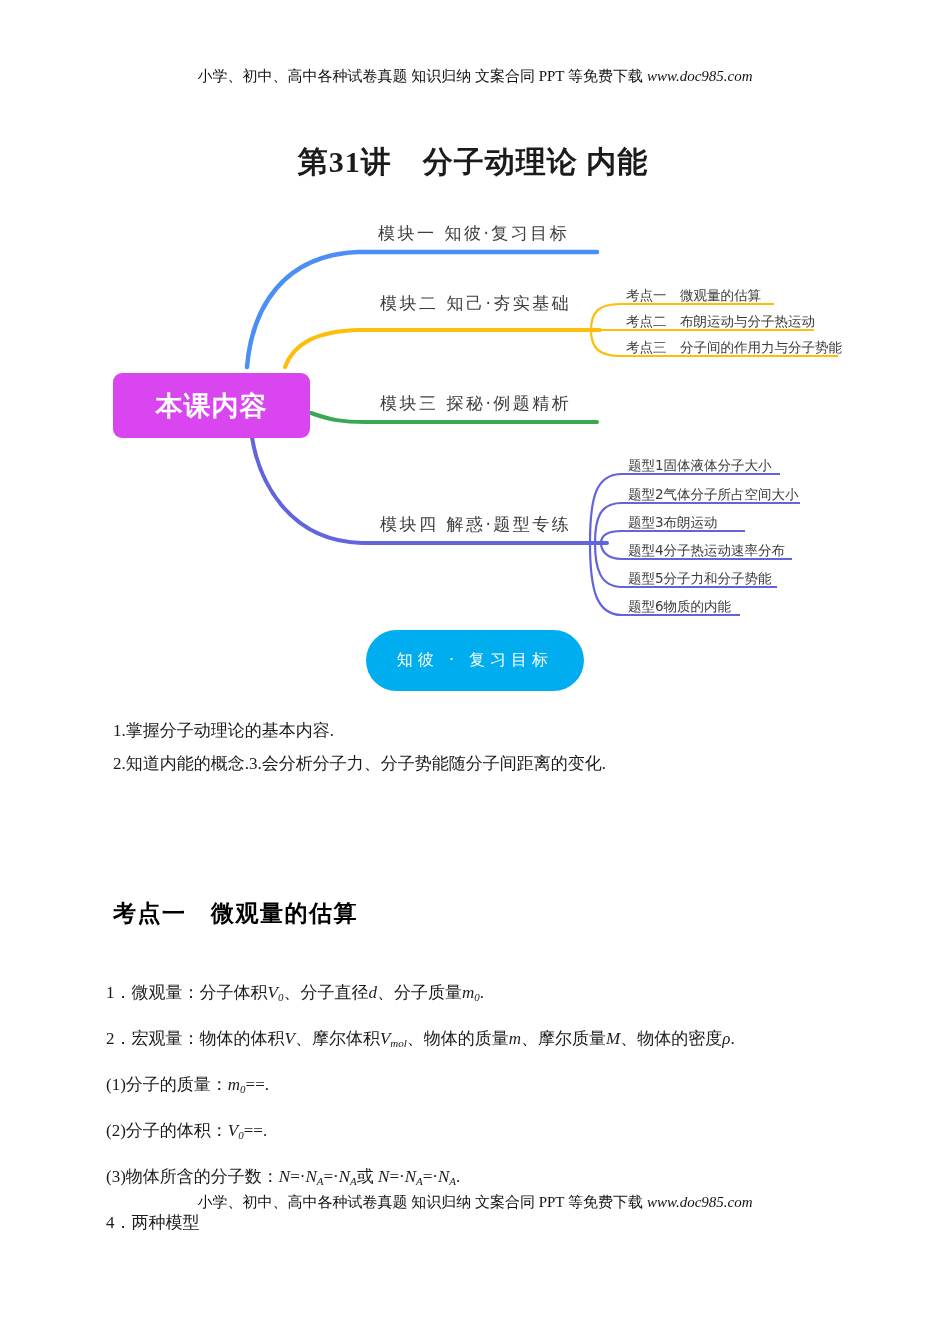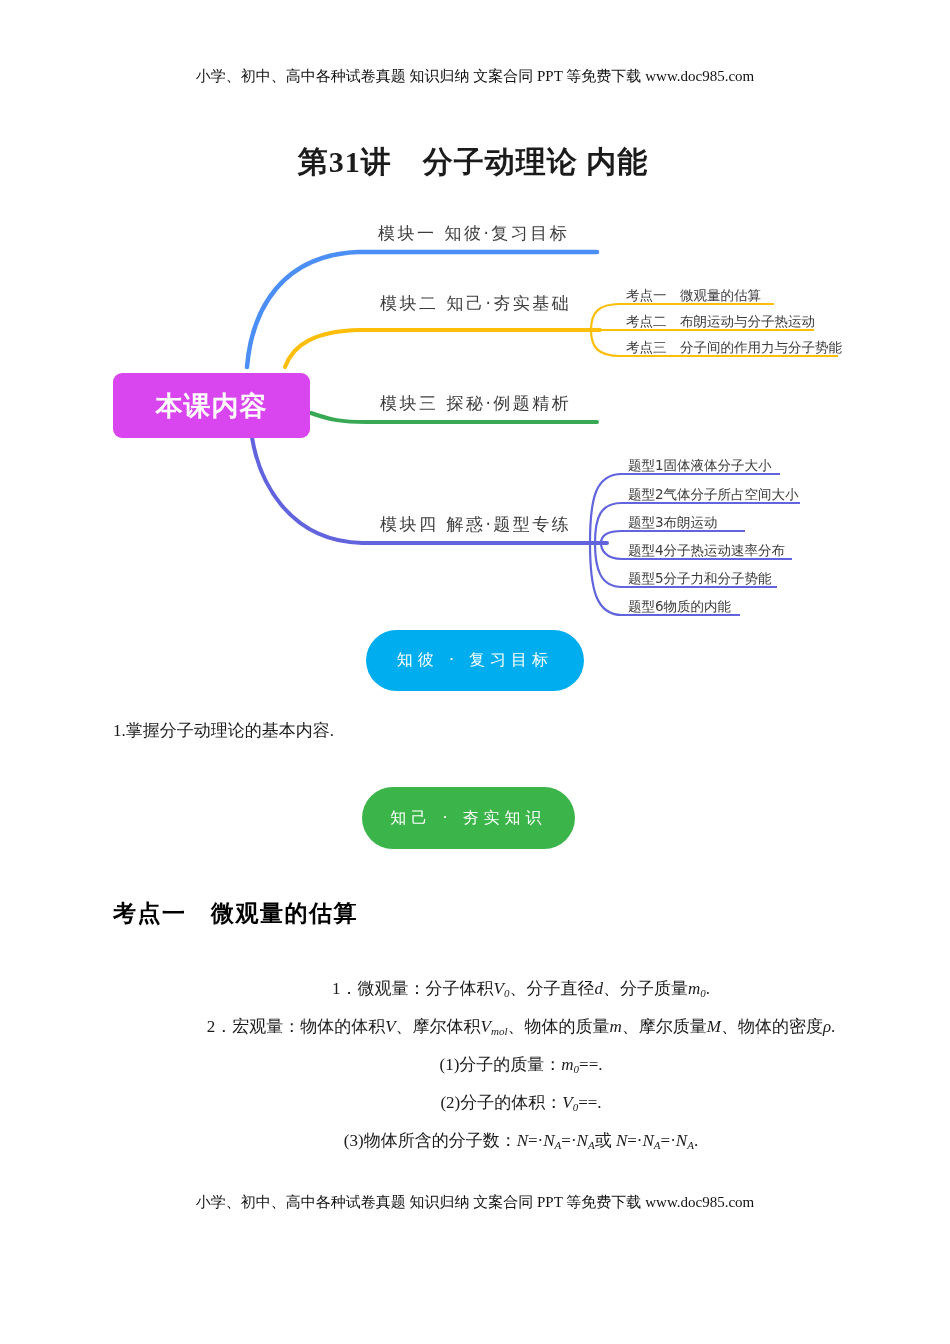--- a/index.html
+++ b/index.html
@@ -2,21 +2,21 @@
 <html><head>
 <meta charset="utf-8">
 <style>
   html,body{margin:0;padding:0;background:#ffffff;}
   .page{position:relative;width:950px;height:1344px;background:#ffffff;overflow:hidden;
         font-family:"Liberation Serif","DejaVu Serif",serif;color:#1b1b1b;}
   .abs{position:absolute;}
 
   
   .pagebar{left:0;width:950px;text-align:center;font-size:15px;line-height:33px;color:#111;}
-  .pagebar .url{margin-left:4px;}
+  .pagebar .url{margin-left:4px;font-style:italic;}
 
   
   .doc-title{left:0;top:140px;width:946px;text-align:center;font-weight:bold;font-size:30px;line-height:44px;
              letter-spacing:1px;}
 
   
   svg.mm{left:0;top:0;width:950px;height:1344px;pointer-events:none;}
   .mm-root{left:113px;top:365px;width:197px;height:65px;border-radius:9px;
            display:flex;align-items:center;justify-content:center;
            color:#fff;font-family:"Liberation Sans","DejaVu Sans",sans-serif;
@@ -28,21 +28,21 @@
 
   
   .pill{display:flex;align-items:center;justify-content:center;border-radius:32px;color:#ffffff;
         font-family:"DejaVu Sans","Liberation Sans",sans-serif;font-size:16px;font-weight:500;
         letter-spacing:5px;white-space:nowrap;}
 
   
   .goals{left:113px;top:714px;width:760px;font-size:17px;line-height:33px;}
   .kp-heading{left:113px;top:898px;width:700px;font-family:"Liberation Sans","DejaVu Sans",sans-serif;
               font-weight:bold;font-size:23px;letter-spacing:1.5px;color:#000;}
-  .kl{left:121px;top:972px;width:800px;font-size:17px;line-height:34px;text-align:center;}
+  .kl{left:106px;top:972px;width:800px;font-size:17px;line-height:41px;}
   .kl .i{font-style:italic;}
   .kl .sub{font-size:11px;vertical-align:-3px;font-style:italic;}
 </style>
 </head>
 <body>
 
 <div class="page">
 
   <div class="abs pagebar" style="top:60px">
     <span>小学、初中、高中各种试卷真题 知识归纳 文案合同 PPT 等免费下载</span><span class="url">www.doc985.com</span>
@@ -89,31 +89,32 @@
   <div class="abs mm-leaf" style="left:628px;top:486px">题型2气体分子所占空间大小</div>
   <div class="abs mm-leaf" style="left:628px;top:514px">题型3布朗运动</div>
   <div class="abs mm-leaf" style="left:628px;top:542px">题型4分子热运动速率分布</div>
   <div class="abs mm-leaf" style="left:628px;top:570px">题型5分子力和分子势能</div>
   <div class="abs mm-leaf" style="left:628px;top:598px">题型6物质的内能</div>
 
   <div class="abs pill" style="left: 366px; top: 630px; width: 218px; height: 61px; background-color: rgb(0, 174, 239);">知彼 · 复习目标</div>
 
   <div class="abs goals">
     <div>1.掌握分子动理论的基本内容.</div>
+    <div>2.知道内能的概念.3.会分析分子力、分子势能随分子间距离的变化.</div>
   </div>
 
-  <div class="abs pill" style="left: 362px; top: 787px; width: 213px; height: 62px; background-color: rgb(59, 181, 74);">知己 · 夯实知识</div>
 
   <div class="abs kp-heading">考点一　微观量的估算</div>
 
   <div class="abs kl">
     <div><span>1．微观量：分子体积</span><span class="i">V</span><span class="sub">0</span><span>、分子直径</span><span class="i">d</span><span>、分子质量</span><span class="i">m</span><span class="sub">0</span><span>.</span></div>
     <div><span>2．宏观量：物体的体积</span><span class="i">V</span><span>、摩尔体积</span><span class="i">V</span><span class="sub">mol</span><span>、物体的质量</span><span class="i">m</span><span>、摩尔质量</span><span class="i">M</span><span>、物体的密度</span><span class="i">ρ</span><span>.</span></div>
     <div><span>(1)分子的质量：</span><span class="i">m</span><span class="sub">0</span><span>==.</span></div>
     <div><span>(2)分子的体积：</span><span class="i">V</span><span class="sub">0</span><span>==.</span></div>
     <div><span>(3)物体所含的分子数：</span><span class="i">N</span><span>=·</span><span class="i">N</span><span class="sub">A</span><span>=·</span><span class="i">N</span><span class="sub">A</span><span>或 </span><span class="i">N</span><span>=·</span><span class="i">N</span><span class="sub">A</span><span>=·</span><span class="i">N</span><span class="sub">A</span><span>.</span></div>
+    <div><span>4．两种模型</span></div>
   </div>
 
   <div class="abs pagebar" style="top:1186px">
     <span>小学、初中、高中各种试卷真题 知识归纳 文案合同 PPT 等免费下载</span><span class="url">www.doc985.com</span>
   </div>
 
 </div>
 
 </body></html>

